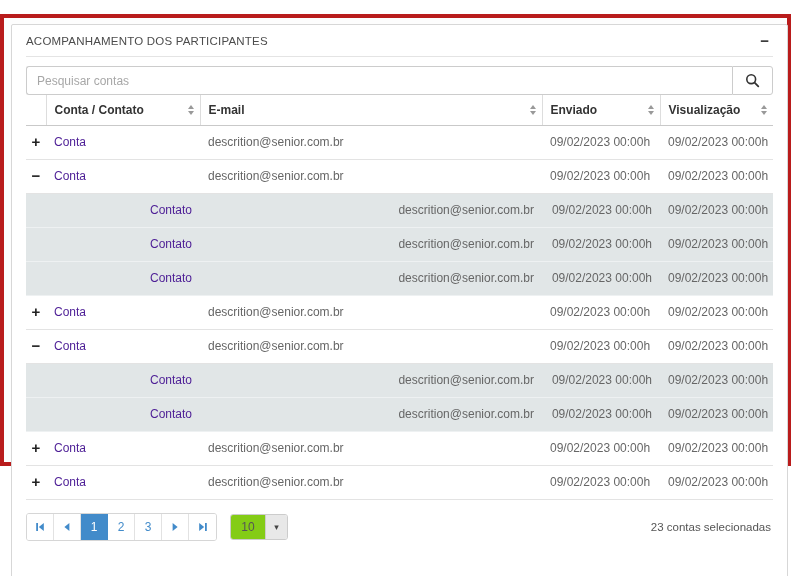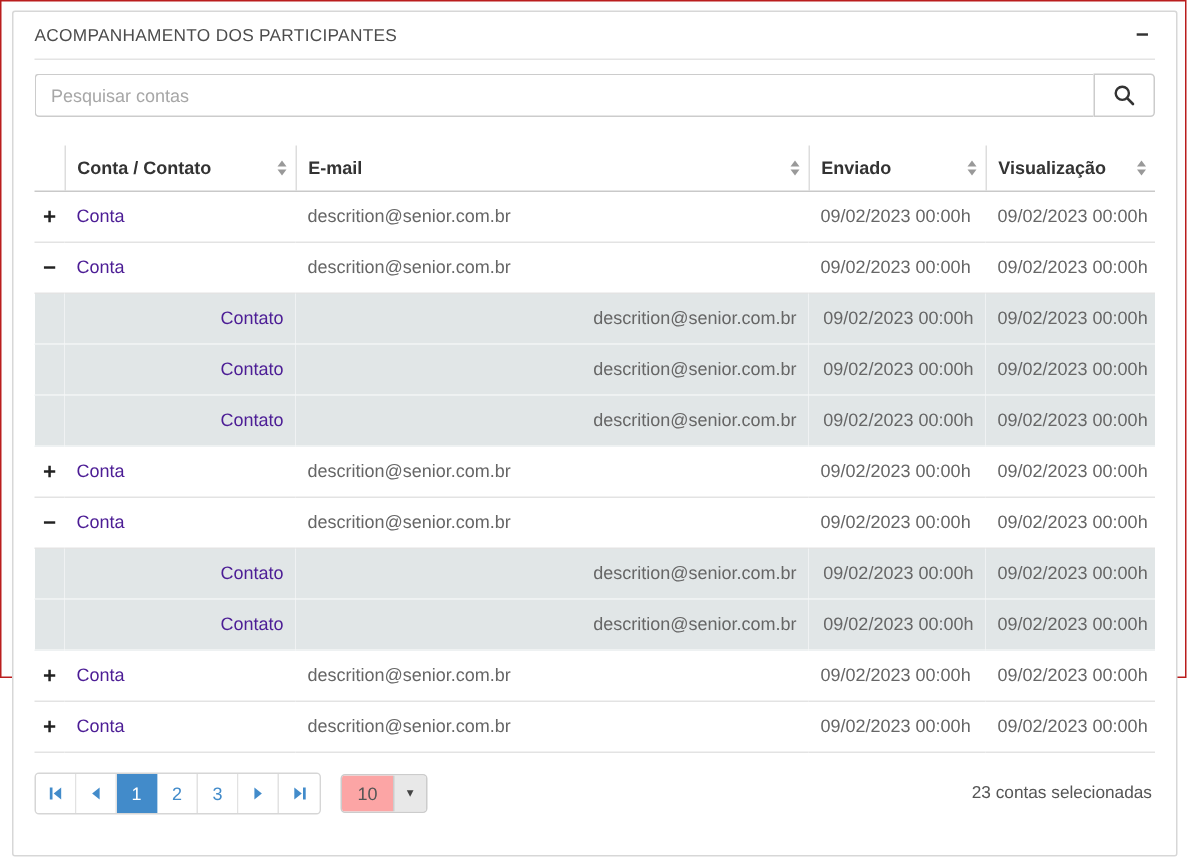--- a/index.html
+++ b/index.html
@@ -3,23 +3,23 @@
 <meta charset="utf-8">
 <style>
   * { box-sizing: border-box; margin: 0; padding: 0; }
   html, body {
     width: 791px; height: 576px;
     font-family: "Liberation Sans", "DejaVu Sans", sans-serif;
     background: #ffffff;
     overflow: hidden;
   }
   .frame {
-    position: absolute; left: 0; top: 0;
+    position: absolute; left: 0; top: 14px;
     width: 791px; height: 452px;
-    border: 1px solid #b91c1c;
+    border: 4px solid #b91c1c;
     background: #fdfdfd;
   }
   .card {
     position: absolute; left: 7px; top: 6px;
     width: 777px; height: 564px;
     background: #ffffff;
     border: 1px solid #d7d7d7;
     border-radius: 2px;
     padding: 0 14px;
   }
@@ -45,21 +45,21 @@
     font-size: 12px; color: #0f172a; outline: none;
     font-family: "Liberation Sans", "DejaVu Sans", sans-serif;
   }
   .search-input::placeholder { color: #a7a7a7; }
   .search-btn {
     width: 41px; border: 1px solid #cccccc; border-radius: 0 3px 3px 0;
     background: #fff; cursor: pointer;
     display: flex; align-items: center; justify-content: center;
   }
   
-  .table-wrap { margin-top: 19px; }
+  .table-wrap { }
   table { width: 100%; border-collapse: collapse; table-layout: fixed; font-size: 12px; }
   col.c-expand { width: 20px; }
   col.c-name   { width: 154px; }
   col.c-email  { width: 342px; }
   col.c-sent   { width: 118px; }
   thead th {
     height: 30px; text-align: left; vertical-align: middle;
     color: #333; font-weight: bold;
     border-bottom: 1px solid #c9c9c9;
     padding: 0 6px 0 8px;
@@ -100,21 +100,21 @@
     border-right: 1px solid #e2e2e2;
   }
   .pg:last-child { border-right: none; }
   .pg.active { background: #428bca; color: #fff; border-right-color: #428bca; }
   .size-select {
     display: inline-flex; margin-left: 13px; height: 26px;
     border: 1px solid #cccccc; border-radius: 3px; overflow: hidden; cursor: pointer;
   }
   .size-val {
     width: 34px; display: flex; align-items: center; justify-content: center;
-    background: #fca5a5; color: #555; font-size: 12px;
+    background: #84cc16; color: #555; font-size: 12px;
   }
   .size-caret {
     width: 22px; background: #e8e8e8; border-left: 1px solid #cccccc;
     display: flex; align-items: center; justify-content: center;
     color: #444; font-size: 9px;
   }
   .summary { margin-left: auto; font-size: 11.5px; color: #555; padding-right: 2px; }
 </style>
 </head>
 <body>

